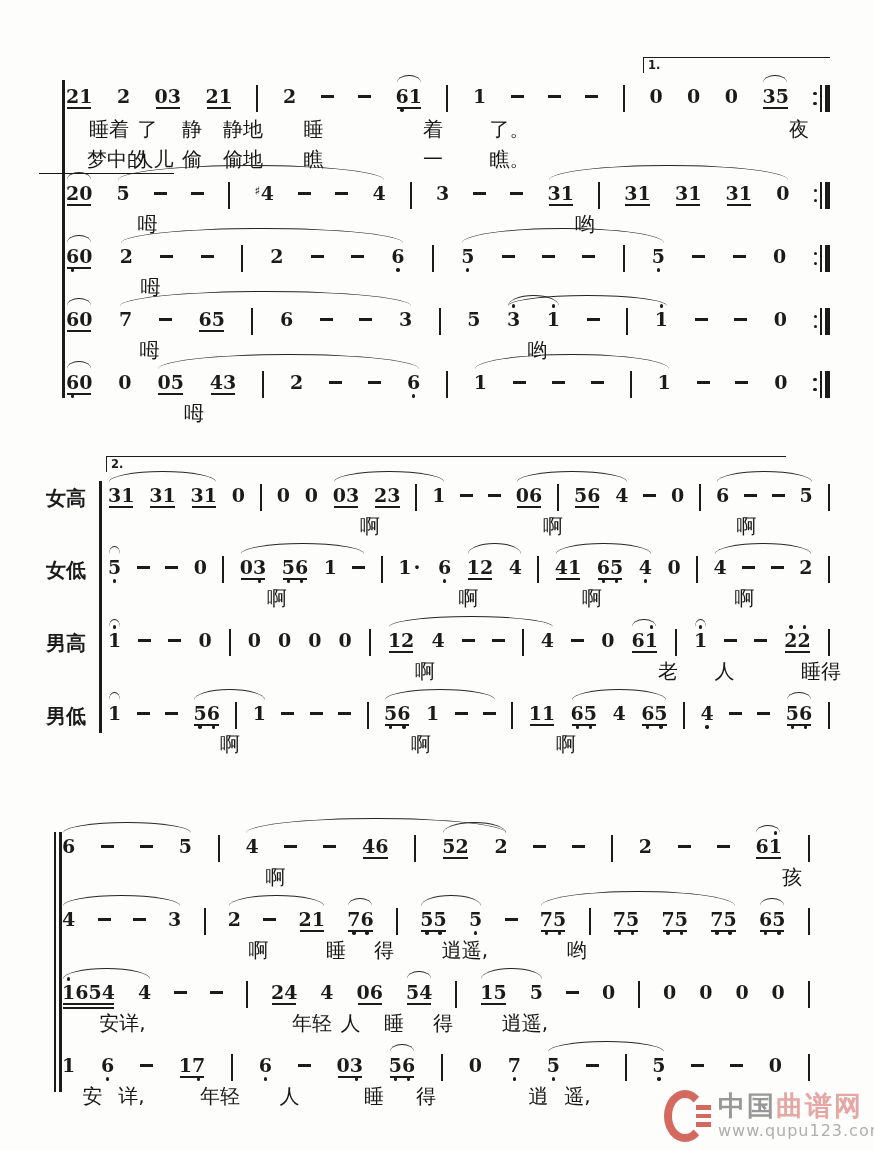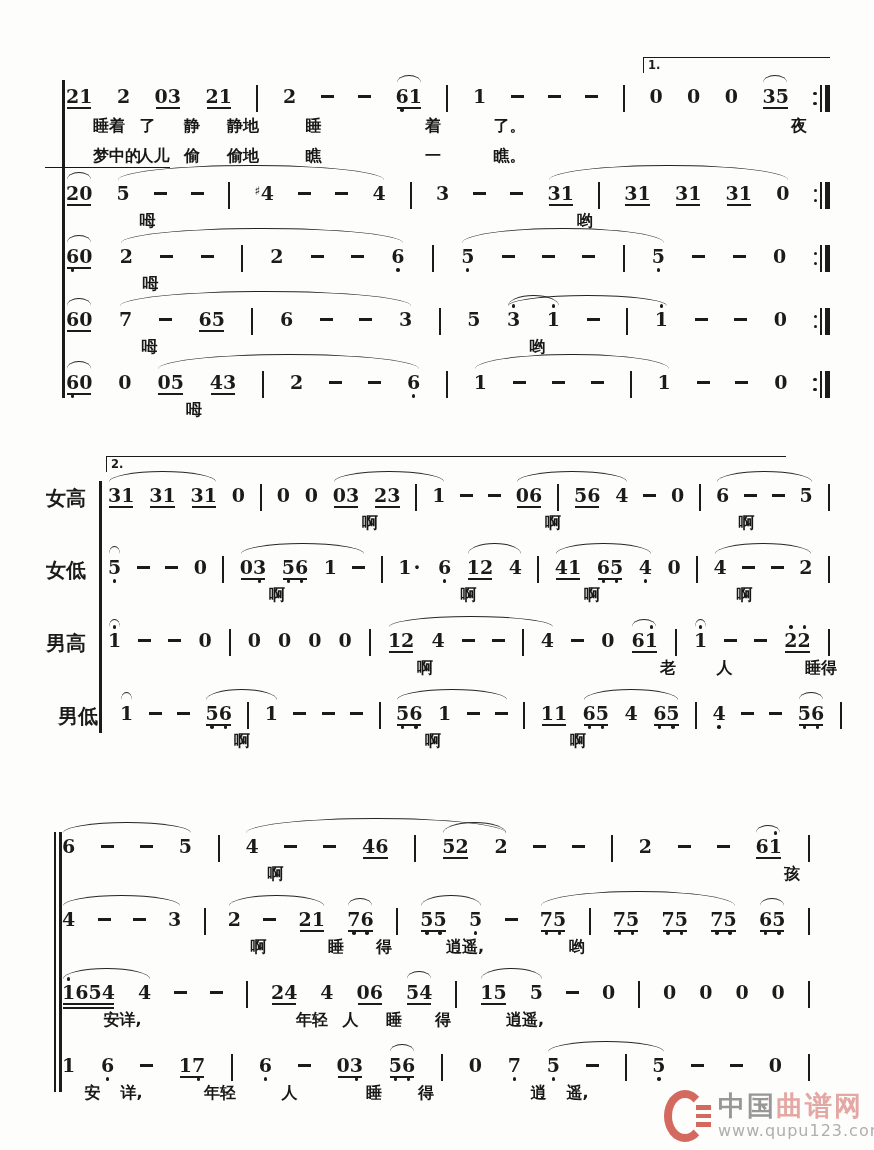--- a/index.html
+++ b/index.html
@@ -28,21 +28,21 @@
   .rpt { display:flex; align-items:center; gap:2.5px; margin-top:5px; height:27px; }
   .rpt .rdots { display:flex; flex-direction:column; gap:7px; margin-right:1px; }
   .rpt .thin { width:2px; height:27px; background:#1b1b1b; }
   .rpt .thick { width:5px; height:27px; background:#1b1b1b; }
   .arc {
     position:absolute; border-top:1.9px solid #222;
     border-radius:50% 50% 0 0 / 100% 100% 0 0; pointer-events:none;
   }
   .lyric {
     position:absolute; transform:translateX(-50%);
-    font-size:16px; font-weight:bold; white-space:nowrap; color:#171717;padding-left:48px;
+    font-size:20px; font-weight:normal; white-space:nowrap; color:#171717;padding-left:48px;
   }
   .lu { border-bottom:1.6px solid #171717; }
   .vlabel { position:absolute; left:-62px; top:6px; font-size:20px; font-weight:bold; white-space:nowrap; }
   .volta { position:absolute; border-top:1.7px solid #1b1b1b; border-left:1.7px solid #1b1b1b; }
   .volta span { position:absolute; left:4px; top:0px; font-size:11.5px; font-weight:bold; }
   .brace { position:absolute; background:#1b1b1b; }
   .watermark { position:absolute; left:664px; top:1090px; display:flex; align-items:center; gap:7px; opacity:.92; }
   .wm-c { width:26px; height:36px; border:8px solid rgba(198,52,40,.8); border-right:8px solid transparent; border-radius:50%; }
   .wm-e { display:flex; flex-direction:column; gap:4px; margin-left:-10px; }
   .wm-e i { width:15px; height:4.6px; background:rgba(198,52,40,.8); }
@@ -1624,21 +1624,21 @@
       </div>
       <div class="arc" style="left: 1px; width: 11px; height: 7px; top: -5px;"></div>
       <div class="arc" style="left: 281px; width: 164px; height: 10px; top: -8px;"></div>
       <div class="arc" style="left: 524px; width: 24px; height: 7px; top: -5px;"></div>
       <div class="arc" style="left: 587px; width: 11px; height: 7px; top: -5px;"></div>
       <span class="lyric" style="left: 293px; top: 34px;">啊</span>
       <span class="lyric" style="left: 536px; top: 34px;">老</span>
       <span class="lyric" style="left: 592.5px; top: 34px;">人</span>
       <span class="lyric" style="left: 689px; top: 34px;">睡得</span>
     </div>
-    <div class="line" style="top: 697px; left: 120px; width: 722px;">
+    <div class="line" style="top: 697px; left: 108px; width: 722px;">
       <span class="vlabel">男低</span>
       <div class="tokrow">
         <div class="tok">
           <div class="cell">
             <div class="rowa"></div>
             <div class="rowd">1</div>
             <div class="rowb"></div>
           </div>
         </div>
         <div class="tok">

